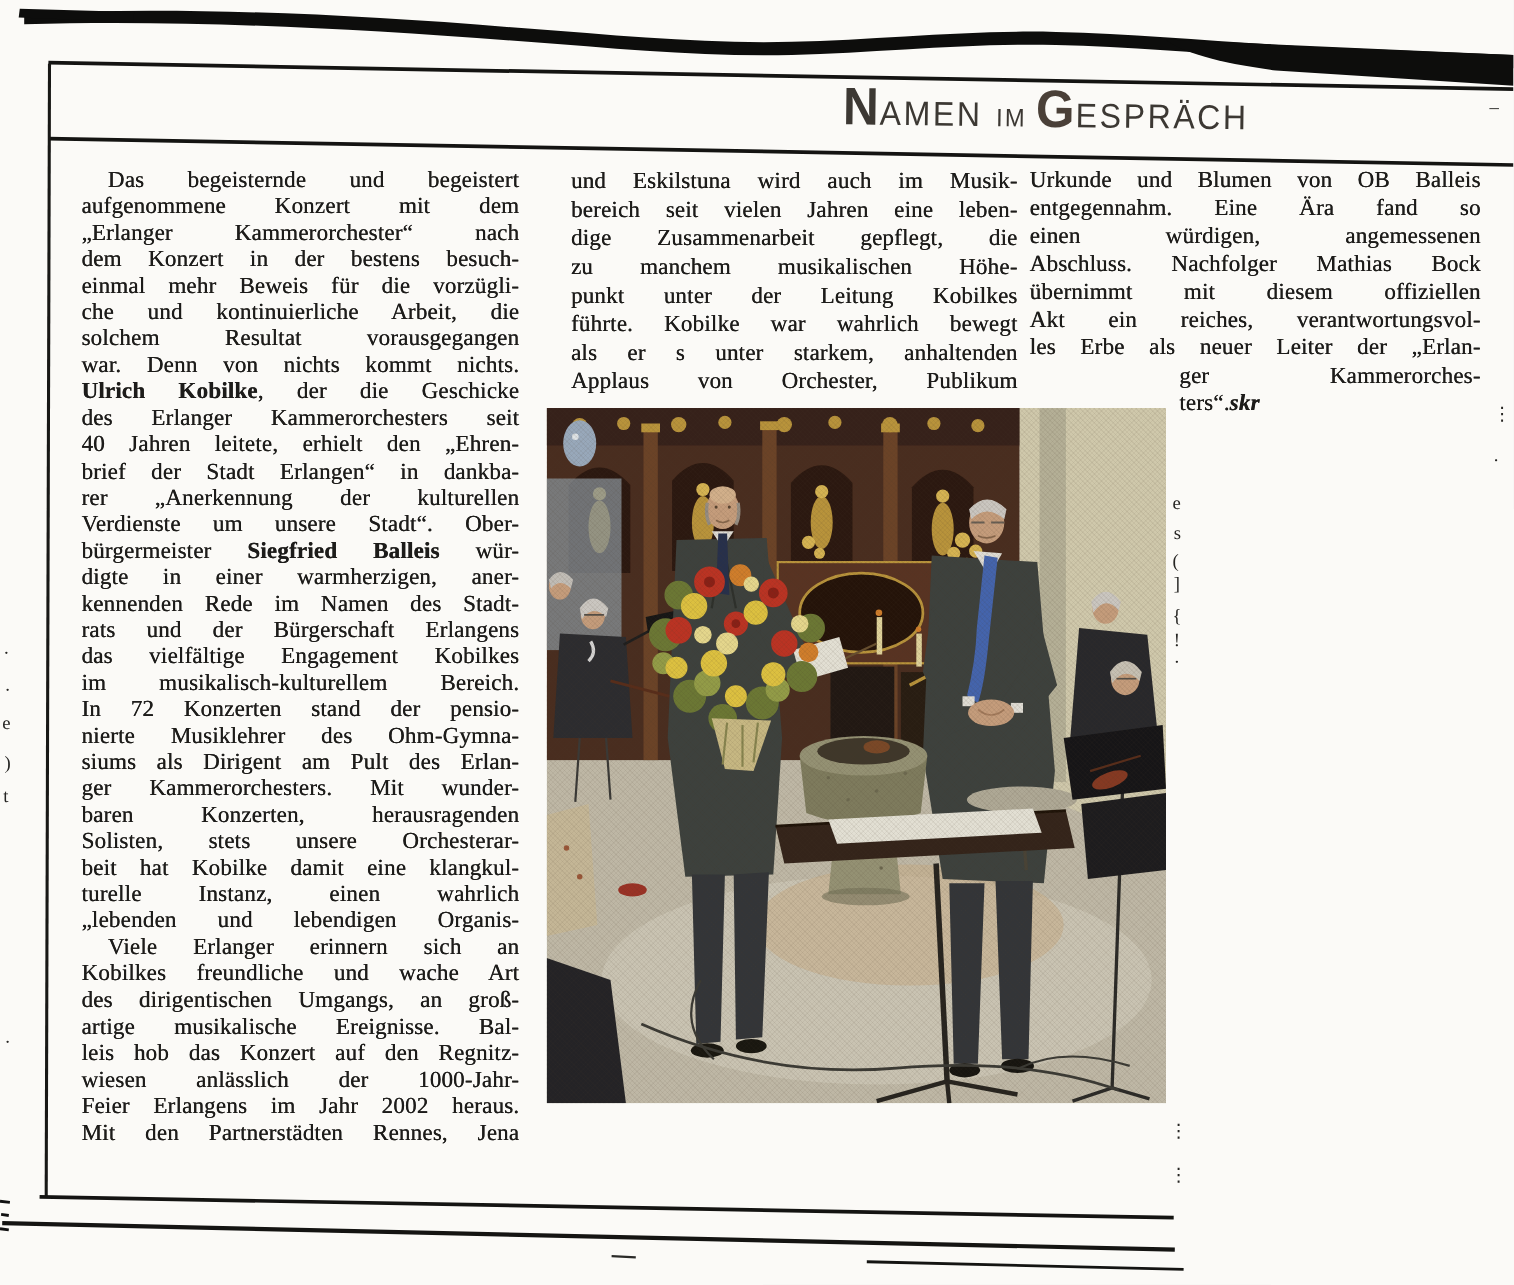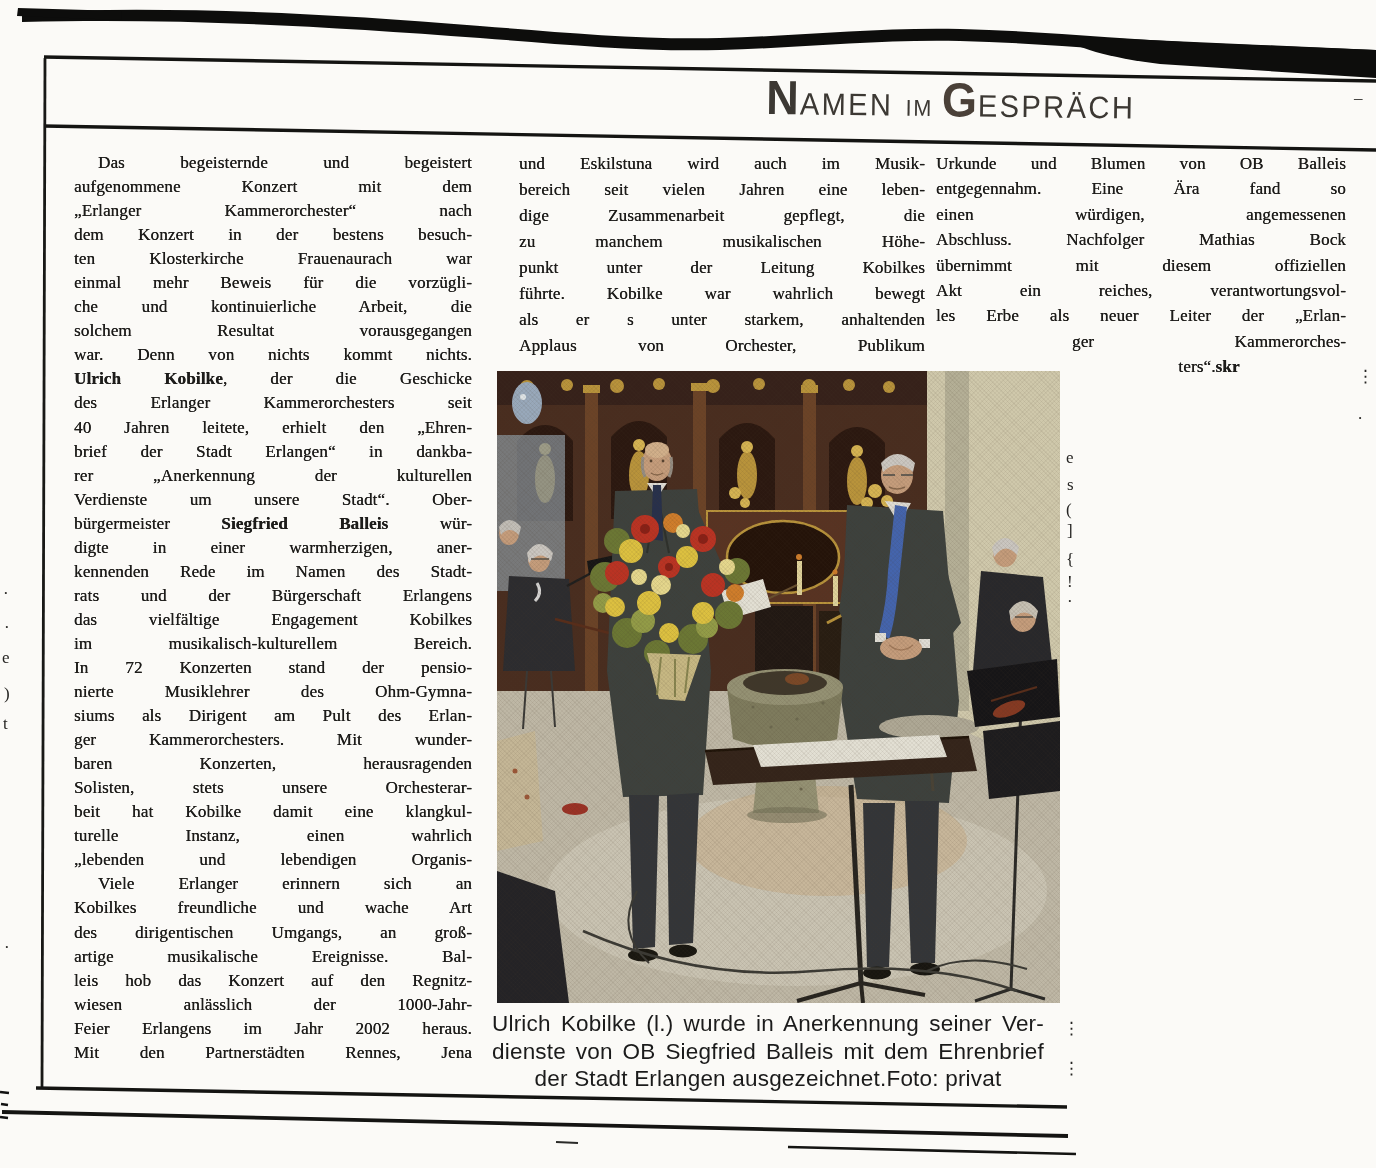--- a/index.html
+++ b/index.html
@@ -16,31 +16,31 @@
     display:flex;align-items:baseline;white-space:nowrap;
     font-family:"Liberation Sans",sans-serif;
     color:var(--c-title,#3c3833);
     transform:rotate(0.7deg) scaleX(0.94);transform-origin:left bottom;
   }
   .mh-big{font-size:48px;line-height:1;letter-spacing:1px;font-weight:700;}
   .mh-g{color:var(--c-title-g,#4a4038);}
   .mh-small{font-size:31px;letter-spacing:2.5px;font-weight:400;}
   .mh-im{font-size:23px;letter-spacing:2px;margin:0 9px 0 13px;font-weight:400;}
   
-  .col{position:absolute;font-size:17px;line-height:24.05px;letter-spacing:.15px;}
+  .col{position:absolute;font-size:21px;line-height:24.05px;letter-spacing:.15px;}
   #col1{left:74px;top:151px;width:398px;}
   #col2{left:504px;top:151px;width:406px;line-height:26px;margin-left:15px;}
   #col3{left:936px;top:151px;width:410px;line-height:25.4px;}
   .tl{text-align:justify;text-align-last:justify;text-shadow:.25px 0 0 currentColor;}
   .tl b{font-weight:700;}
   .tl.nolast{text-align-last:left;}
   .tl.ind1{text-indent:24px;}
   .tl.ind{margin-left:136px;}
-  .tl.split{display:flex;justify-content:center;text-align:left;text-align-last:left;}
-  #col3 .rline{font-weight:700;}
+  .tl.split{display:flex;justify-content:flex-start;text-align:left;text-align-last:left;}
+  #col3 .rline{font-style:italic;font-weight:700;}
   
   .photo{position:absolute;left:497px;top:371px;width:563px;height:632px;}
   .photo svg{display:block;width:100%;height:100%;}
   .photo::after{
     content:"";position:absolute;inset:0;pointer-events:none;
     background-image:
       repeating-linear-gradient(45deg, rgba(70,55,40,.07) 0 1px, transparent 1px 3px),
       repeating-linear-gradient(-45deg, rgba(70,55,40,.06) 0 1px, transparent 1px 3px);
   }
   
@@ -89,21 +89,20 @@
       <span class="mh-im">IM</span>
       <span class="mh-big mh-g">G</span>
       <span class="mh-small">ESPRÄCH</span>
   </div>
 
   <div class="col" id="col1">
       <div class="tl ind1">Das begeisternde und begeistert</div>
       <div class="tl">aufgenommene Konzert mit dem</div>
       <div class="tl">„Erlanger Kammerorchester“ nach</div>
       <div class="tl">dem Konzert in der bestens besuch-</div>
-      <div class="tl">ten Klosterkirche Frauenaurach war</div>
       <div class="tl">einmal mehr Beweis für die vorzügli-</div>
       <div class="tl">che und kontinuierliche Arbeit, die</div>
       <div class="tl">solchem Resultat vorausgegangen</div>
       <div class="tl">war. Denn von nichts kommt nichts.</div>
       <div class="tl"><b>Ulrich Kobilke</b>, der die Geschicke</div>
       <div class="tl">des Erlanger Kammerorchesters seit</div>
       <div class="tl">40 Jahren leitete, erhielt den „Ehren-</div>
       <div class="tl">brief der Stadt Erlangen“ in dankba-</div>
       <div class="tl">rer „Anerkennung der kulturellen</div>
       <div class="tl">Verdienste um unsere Stadt“. Ober-</div>
@@ -399,28 +398,20 @@
       <g stroke="var(--p-cable)" fill="none">
         <path d="M86,560 Q200,610 318,600 T520,620" stroke-width="2.5"></path>
         <path d="M140,520 Q118,560 152,592" stroke-width="2"></path>
         <path d="M430,600 Q470,580 530,598" stroke-width="2"></path>
       </g>
 
       <rect x="0" y="0" width="563" height="632" fill="#46321e" opacity=".06"></rect>
     </svg>
   </div>
 
-  <div class="caption">
-      <div class="tl">Ulrich Kobilke (l.) wurde in Anerkennung seiner Ver-</div>
-      <div class="tl">dienste von OB Siegfried Balleis mit dem Ehrenbrief</div>
-      <div class="tl split">
-        <span class="lpart">der Stadt Erlangen ausgezeichnet.</span>
-        <span class="rline">Foto: privat</span>
-      </div>
-    </div>
 
   <div class="frags">
       <span class="frag" style="left: 3px; top: 584px;">·</span>
       <span class="frag" style="left: 4px; top: 618px;">·</span>
       <span class="frag" style="left: 2px; top: 648px;">e</span>
       <span class="frag" style="left: 4px; top: 684px;">)</span>
       <span class="frag" style="left: 3px; top: 714px;">t</span>
       <span class="frag" style="left: 4px; top: 938px;">·</span>
     </div>
   <div class="frags">

